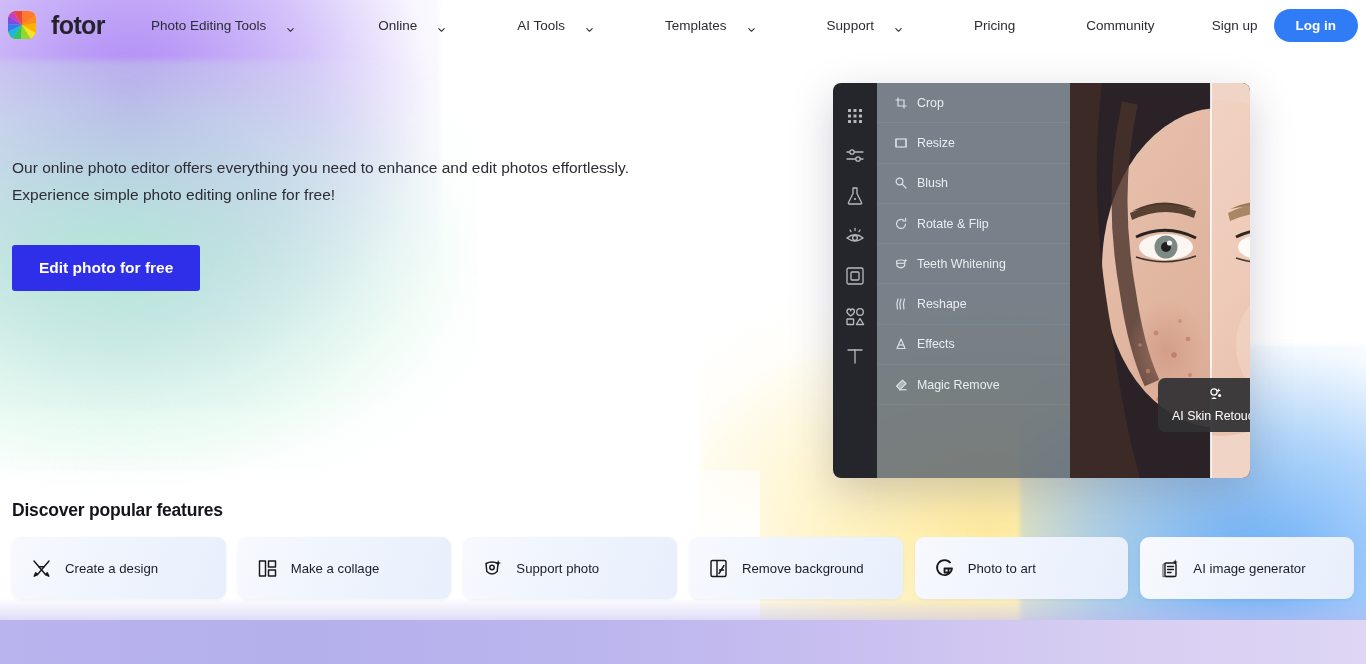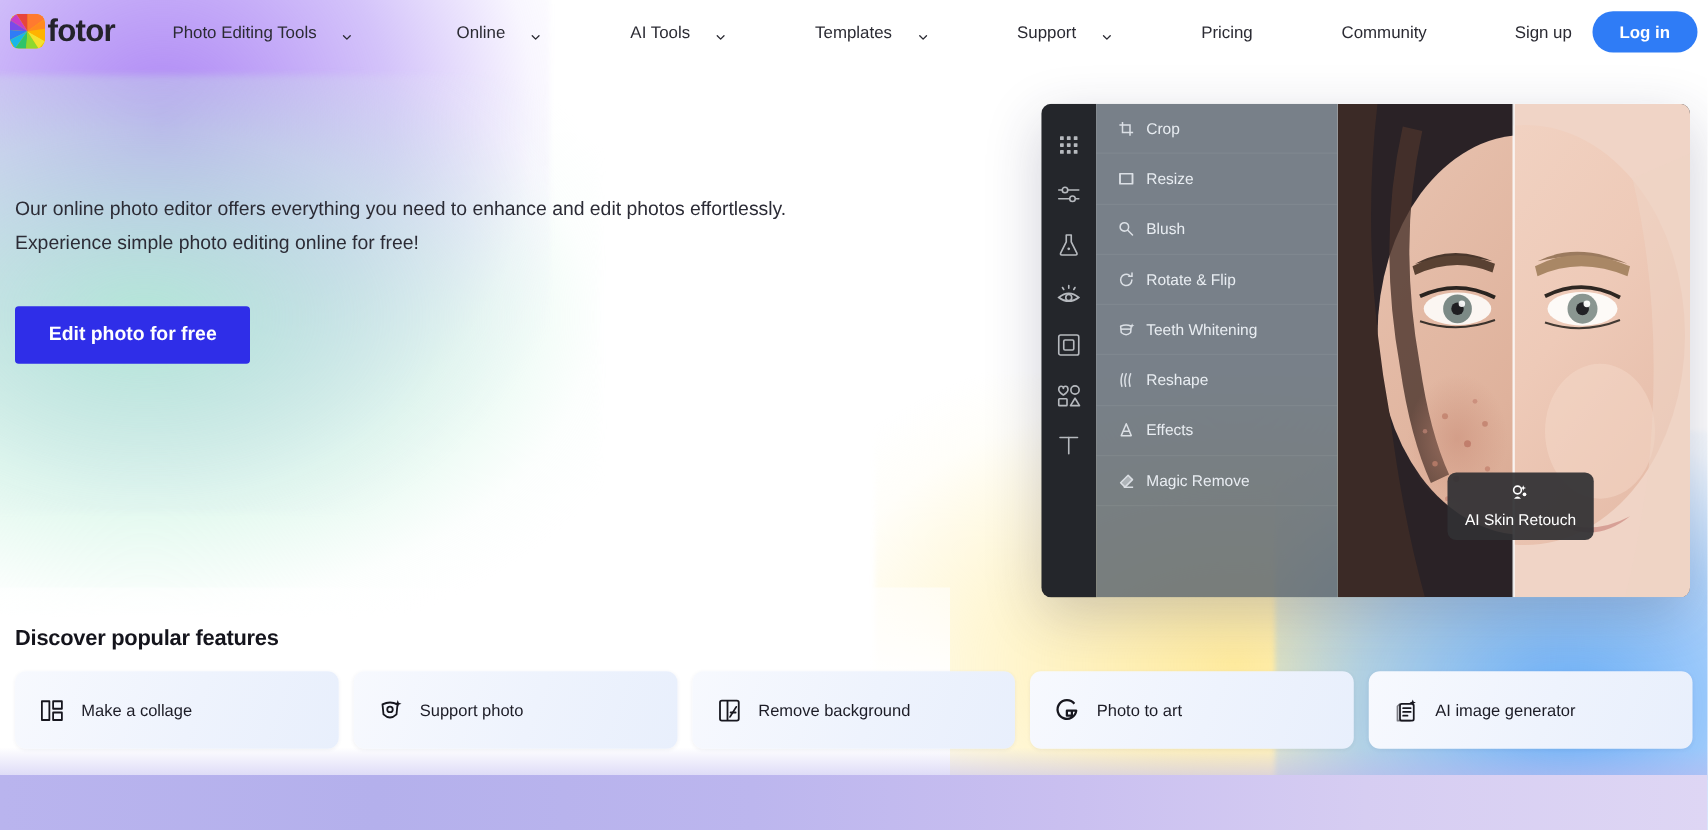--- a/index.html
+++ b/index.html
@@ -46,21 +46,21 @@
     background:linear-gradient(180deg, rgba(255,255,255,0.55) 0%, rgba(255,255,255,0.95) 45%, rgba(255,255,255,1) 100%);
   }
 
   
   #topnav {
     position:absolute; left:0; top:0; width:100%; height:50px;
     display:flex; align-items:center; z-index:40;
   }
   .logo-wrap { display:flex; align-items:center; margin-left:8px; margin-right:18px; }
   .logo-mark { width:28px; height:28px; border-radius:7px; overflow:hidden; position:relative; flex:none; }
-  .logo-text { font-size:25px; font-weight:700; color:#24232b; letter-spacing:-0.6px; margin-left:2px; line-height:1; }
+  .logo-text { font-size:25px; font-weight:700; color:#24232b; letter-spacing:-0.6px; margin-left:15px; line-height:1; }
   .nav-items { display:flex; align-items:center; }
   .nav-item {
     display:flex; align-items:center; gap:20px; font-size:13.5px; color:#2b2b33;
     padding:6px 0; margin-right:55px; cursor:pointer; white-space:nowrap;margin-left:28px;
   }
   .nav-item.tight { margin-right:43px; }
   .nav-item.last { margin-right:0; }
   .caret { width:9px; height:9px; display:inline-block; position:relative; top:1px; }
   .nav-right { margin-left:auto; display:flex; align-items:center; margin-right:8px; }
   .signup { font-size:13.5px; color:#2b2b33; cursor:pointer; margin-right:16px; white-space:nowrap; }
@@ -81,21 +81,21 @@
     max-width:690px; white-space:pre-line;
   }
   .cta-btn {
     margin-top:37px; display:inline-block; background:#2f2ee8; color:#fff;
     font-size:15.5px; font-weight:700; padding:14px 27px; border-radius:3px;
     cursor:pointer; border:none;
   }
 
   
   #editor-mock {
-    position:absolute; left:833px; top:83px; width:519px; height:395px; z-index:25;
+    position:absolute; left:833px; top:83px; width:417px; height:395px; z-index:25;
     border-radius:8px; overflow:hidden;
     box-shadow:0 14px 44px rgba(40,40,80,0.22);
   }
   .ed-rail {
     position:absolute; left:0; top:0; width:44px; height:100%;
     background:#24262b; display:flex; flex-direction:column;
     align-items:center; padding-top:22px; gap:18px;
   }
   .rail-ico { width:22px; height:22px; opacity:0.78; flex:none; }
   .ed-menu {
@@ -461,20 +461,32 @@
       </svg>
     </span>
     <span>AI Skin Retouch</span>
   </div>
 </div>
 
 <div id="features">
   <div class="feat-title">Discover popular features</div>
   <div class="feat-row">
 
+    <div class="feat-card">
+      <span class="fi">
+        <svg viewBox="0 0 21 21" width="21" height="21" fill="none" stroke="#17171f" stroke-width="1.45" stroke-linecap="round" stroke-linejoin="round">
+          <path d="M3 3 L14.5 16.5"></path>
+            <path d="M18 3 L6.5 16.5"></path>
+          <path d="M14.5 16.5 L17.8 18.2 L16.3 14.8 Z" fill="#17171f"></path>
+          <path d="M6.5 16.5 L3.2 18.2 L4.7 14.8 Z" fill="#17171f"></path>
+          <path d="M8 8.8 L13 8.8"></path>
+        </svg>
+      </span>
+      <span class="feat-label">Create a design</span>
+    </div>
 
     <div class="feat-card">
       <span class="fi">
         <svg viewBox="0 0 21 21" width="21" height="21" fill="none" stroke="#17171f" stroke-width="1.45" stroke-linejoin="round">
           <rect x="2.5" y="3" width="6" height="15"></rect>
           <rect x="11.5" y="3" width="7" height="6"></rect>
           <rect x="11.5" y="12" width="7" height="6"></rect>
         </svg>
       </span>
       <span class="feat-label">Make a collage</span>

